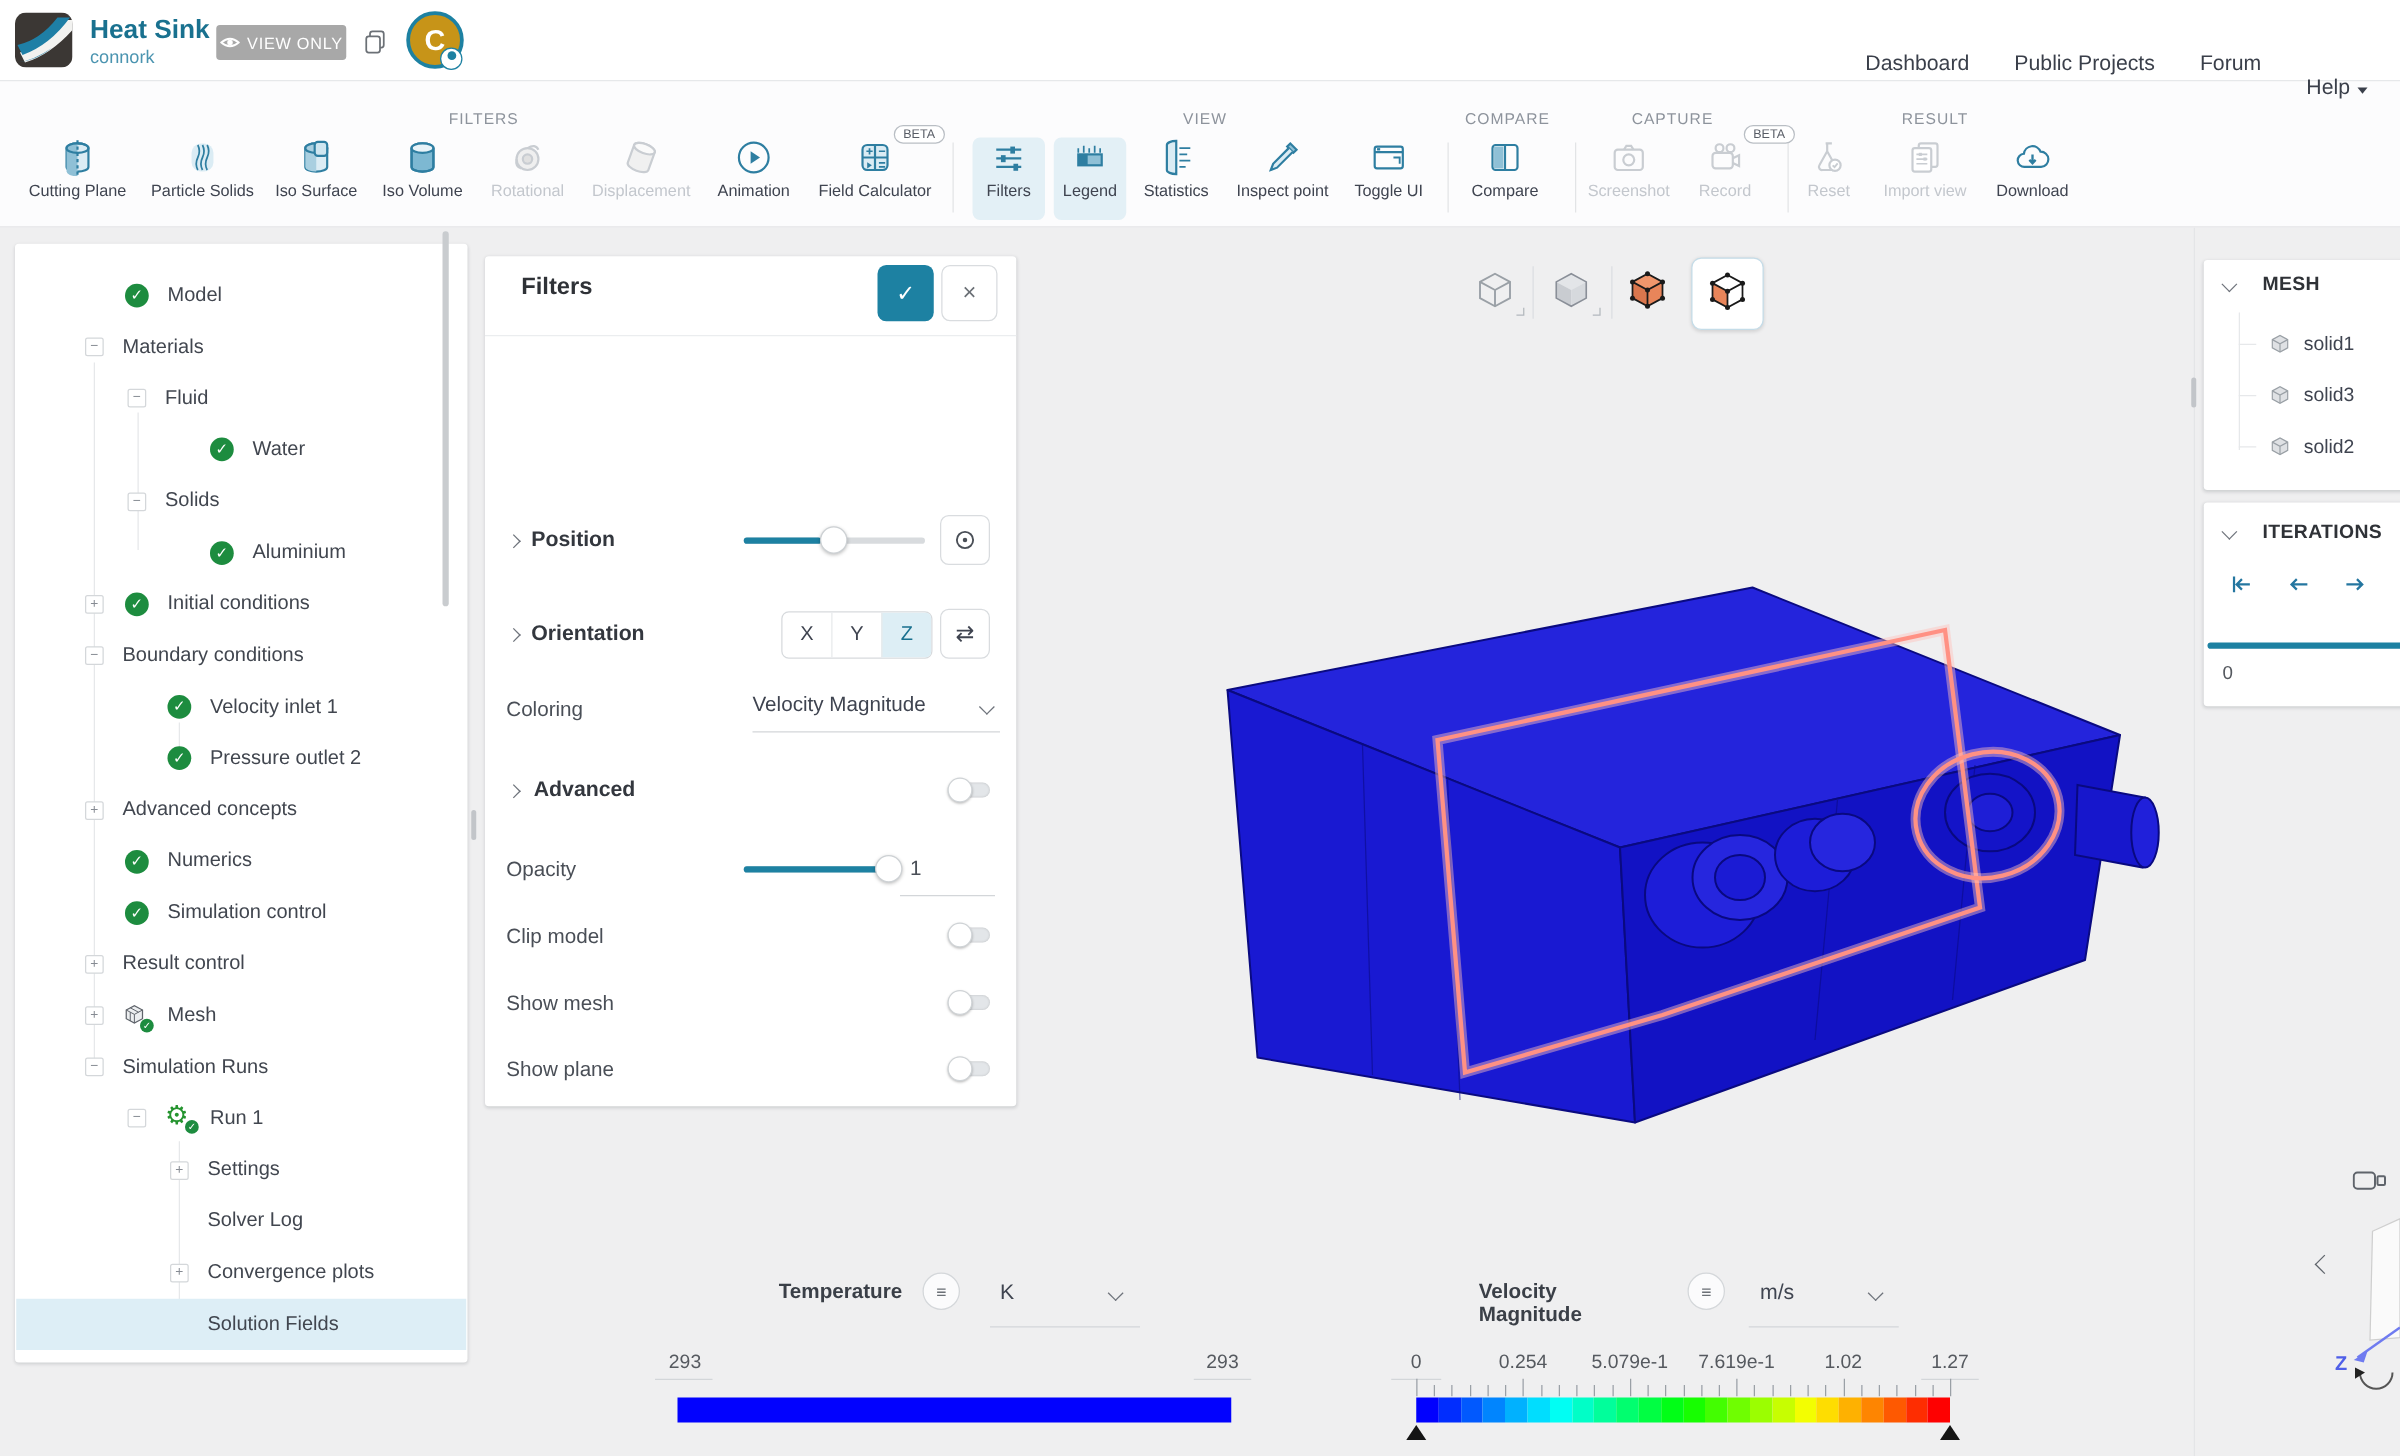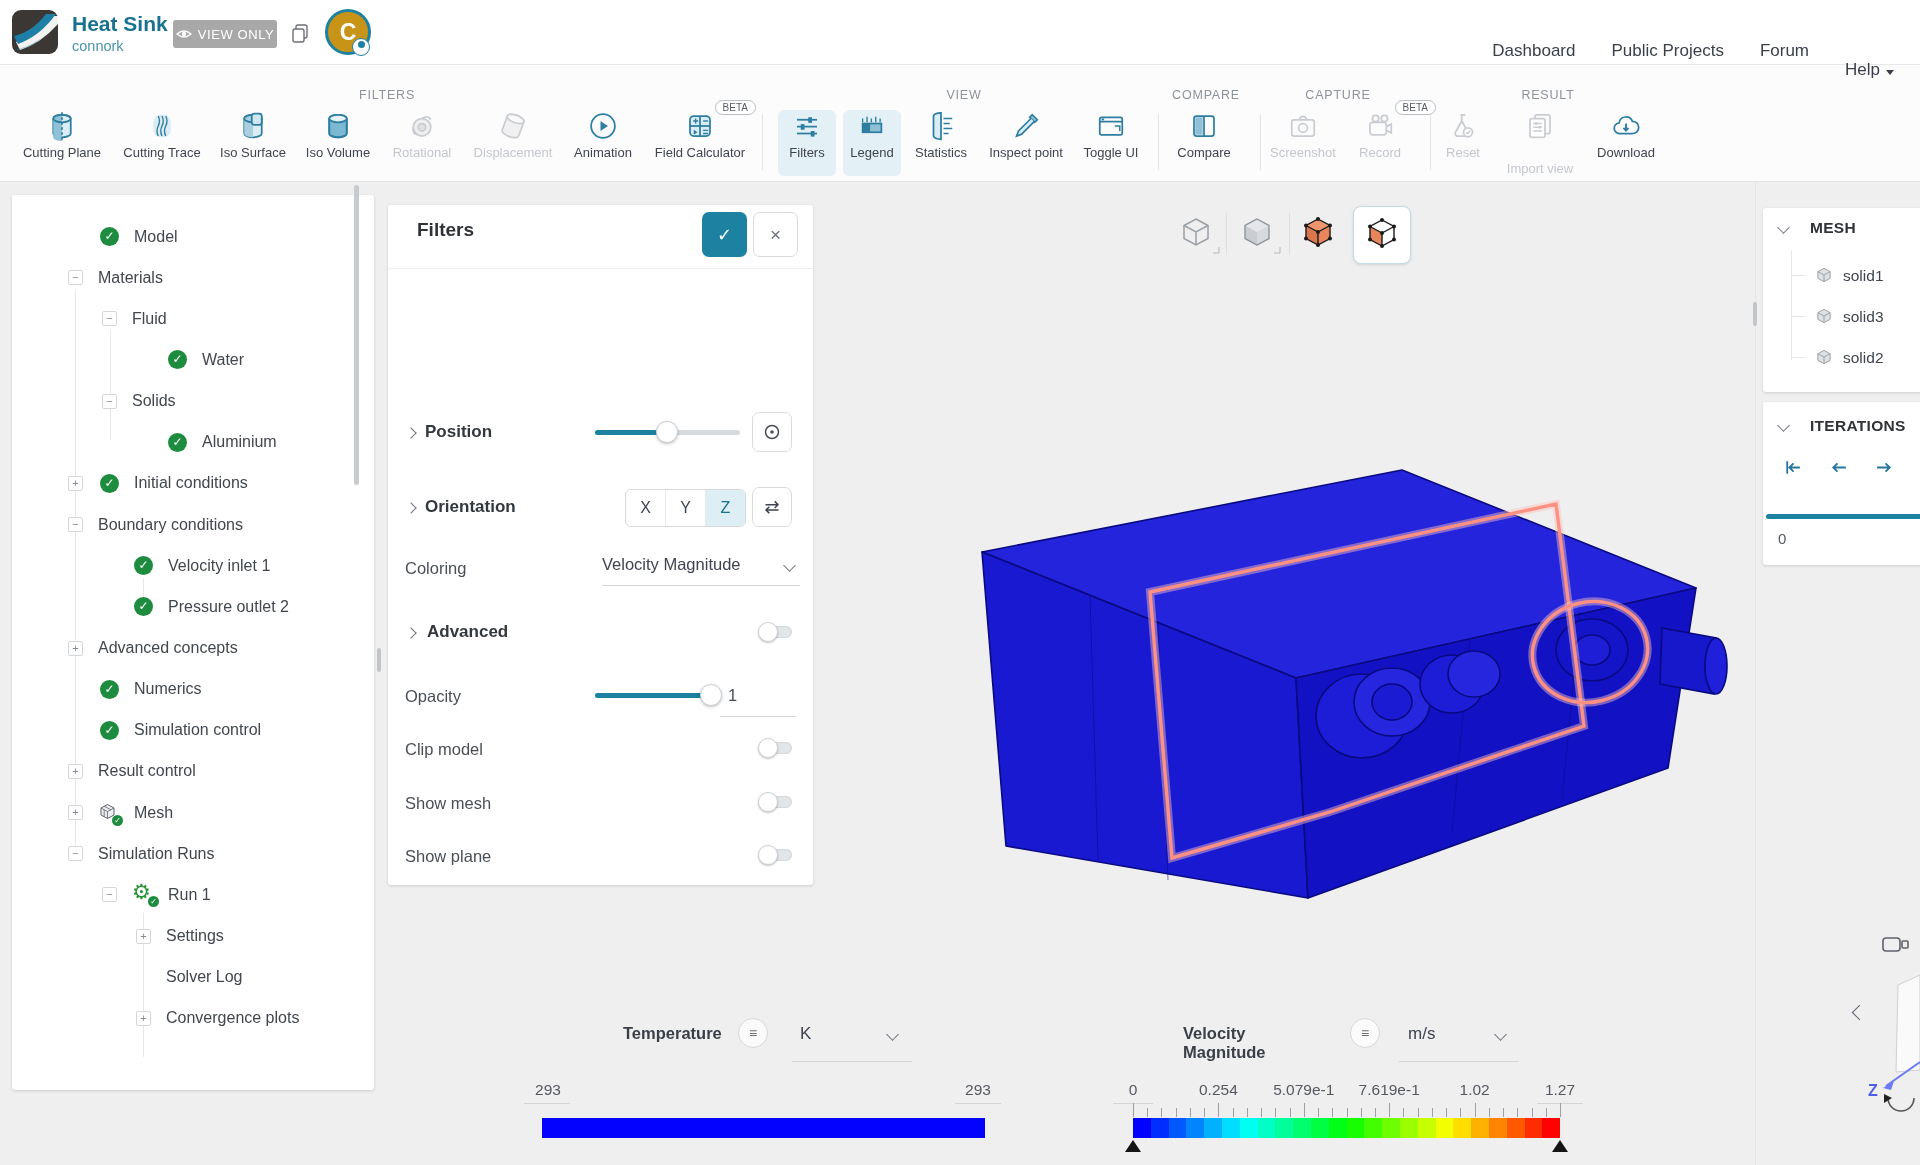--- a/index.html
+++ b/index.html
@@ -176,21 +176,21 @@
         </span>
         <div class="tlabel">Cutting Plane</div>
       </div>
       <div class="tb-item" style="left: 110px; width: 104px;">
         <span class="ticon">
           <svg width="30" height="30" viewBox="0 0 24 24" fill="none" stroke="currentColor" stroke-width="1.4">
             <rect x="5" y="3" width="14" height="18" rx="6" fill="#dbecf4" stroke="none"></rect>
             <path d="M9 4 q2 4 0 8 t0 8 M12 4 q2 4 0 8 t0 8 M15 4 q2 4 0 8 t0 8" stroke-width="1.1"></path>
           </svg>
         </span>
-        <div class="tlabel">Cutting Trace</div>
+        <div class="tlabel">Particle Solids</div>
       </div>
       <div class="tb-item" style="left: 201px; width: 104px;">
         <span class="ticon">
           <svg width="30" height="30" viewBox="0 0 24 24" fill="none" stroke="currentColor" stroke-width="1.4">
             <path d="M5 6 a7 3 0 0 1 14 0 v12 a7 3 0 0 1 -14 0 z" fill="#dbecf4"></path>
             <path d="M12 3 v18 a7 3 0 0 1 -7 -3 V6 a7 3 0 0 1 7 -3" fill="#a9cfe0" stroke="none"></path>
             <ellipse cx="12" cy="6" rx="7" ry="3"></ellipse>
             <rect x="11" y="2" width="8" height="9" rx="2" fill="#cfe6f0"></rect>
           </svg>
         </span>
@@ -342,21 +342,21 @@
       <div class="tb-item disabled" style="left: 1411px; width: 104px;">
         <span class="ticon">
           <svg width="30" height="30" viewBox="0 0 24 24" fill="none" stroke="currentColor" stroke-width="1.4">
             <path d="M10 3 h4 M11 3 v5 l5 9 a2 2 0 0 1 -2 3 h-6 a2 2 0 0 1 -2 -3 l5 -9 V3"></path>
             <circle cx="16" cy="17" r="3.6" fill="#fff"></circle>
             <path d="M14.5 17 l1.2 1.2 2 -2.4" stroke-width="1.2"></path>
           </svg>
         </span>
         <div class="tlabel">Reset</div>
       </div>
-      <div class="tb-item disabled" style="left: 1488px; width: 104px; justify-content: space-between;">
+      <div class="tb-item disabled" style="left: 1488px; width: 104px;">
         <span class="ticon">
           <svg width="30" height="30" viewBox="0 0 24 24" fill="none" stroke="currentColor" stroke-width="1.4">
             <rect x="8" y="3" width="12" height="15" rx="1.5"></rect>
             <rect x="4" y="6" width="12" height="15" rx="1.5" fill="#fff"></rect>
             <path d="M6.5 10 h7 M6.5 13 h7 M6.5 16 h7" stroke-width="1.1"></path>
             <rect x="8" y="9" width="2" height="2" fill="currentColor" stroke="none"></rect>
             <rect x="11" y="12" width="2" height="2" fill="currentColor" stroke="none"></rect>
           </svg>
         </span>
         <div class="tlabel">Import view</div>
@@ -618,20 +618,23 @@
         <div class="texp" style="left: 123px; top: 13px;">+</div>
         <span class="tlab" style="left: 153px;">Settings</span>
       </div>
       <div class="trow" style="top: 761.7px;">
         <span class="tlab" style="left: 153px;">Solver Log</span>
       </div>
       <div class="trow" style="top: 802.85px;">
         <div class="texp" style="left: 123px; top: 13px;">+</div>
         <span class="tlab" style="left: 153px;">Convergence plots</span>
       </div>
+      <div class="trow sel" style="top: 844px;">
+        <span class="tlab" style="left: 153px;">Solution Fields</span>
+      </div>
     </div>
   <div id="tree-scroll"></div>
   <div class="ghandle" style="left:377px;top:648px;"></div>
 
   <div id="filters-card" class="card">
     <div id="fp-title">Filters</div>
     <div id="fp-apply" class="fp-hbtn">✓</div>
     <div id="fp-close" class="fp-hbtn">×</div>
     <div class="fp-div" style="top:63px;"></div>
 

